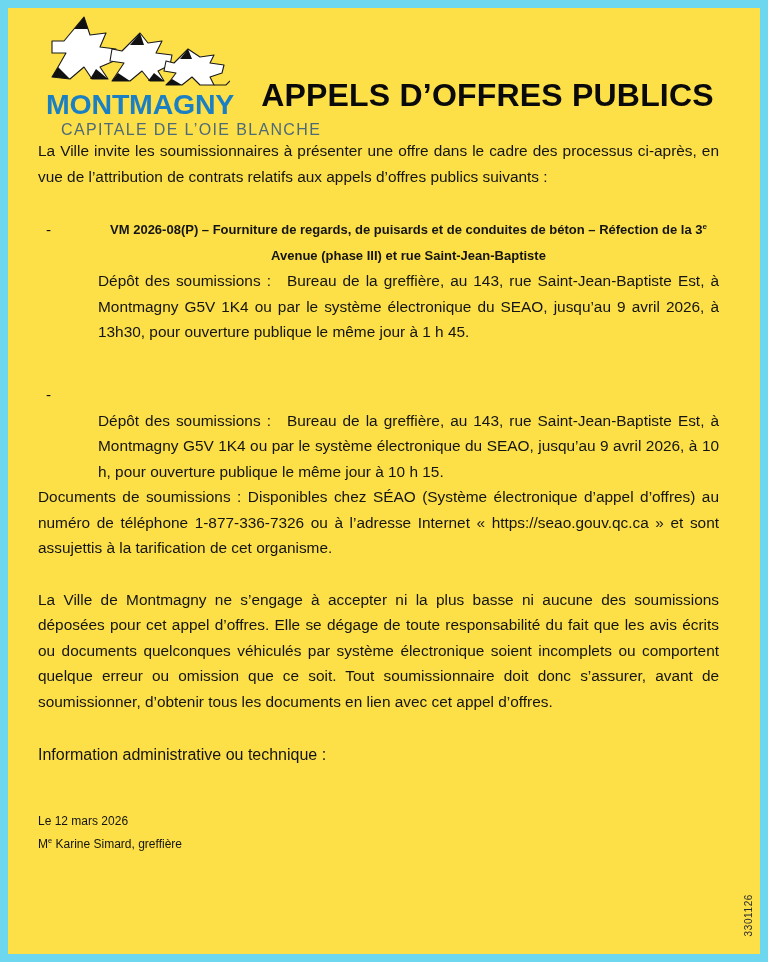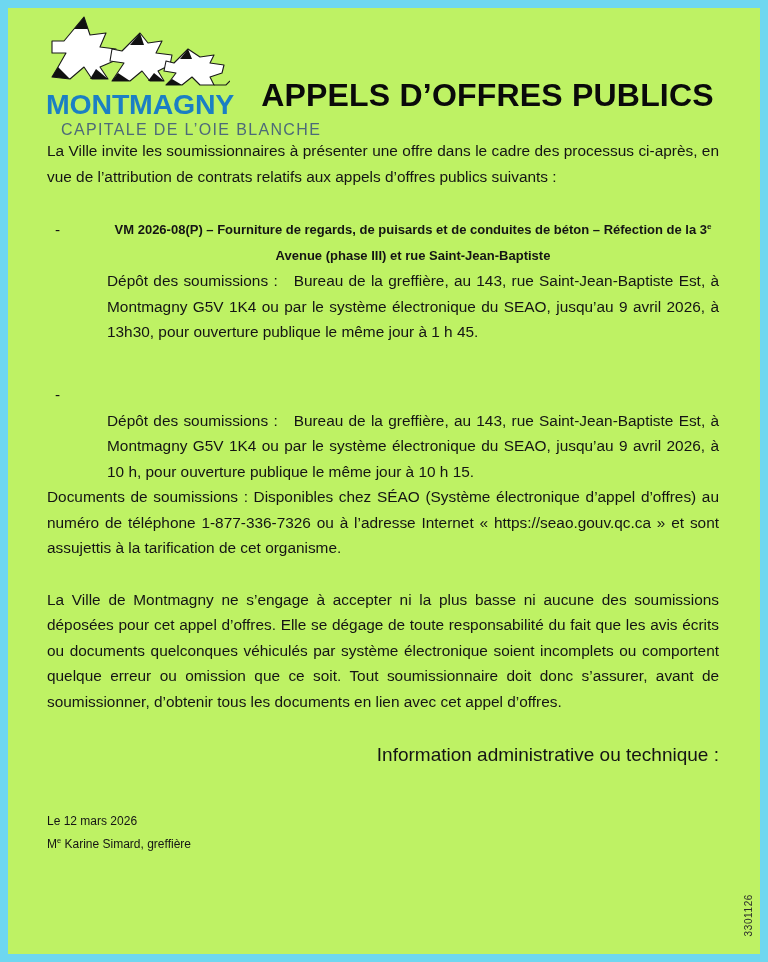--- a/index.html
+++ b/index.html
@@ -12,21 +12,21 @@
     background: #ffffff;
     font-family: "Liberation Sans", sans-serif;
     overflow: hidden;
   }
 
   #page {
     position: relative;
     box-sizing: border-box;
     width: 768px;
     height: 962px;
-    background: #bef264;
+    background: #fde047;
     border: 8px solid #6ed7f0;
     overflow: hidden;
   }
 
   #sheet {
     position: relative;
     box-sizing: border-box;
     width: 100%;
     height: 100%;
     padding: 0 41px 0 30px;
@@ -87,21 +87,20 @@
     color: #0a0a0a;
     padding-bottom: 24px;
     padding-left: 16px;
   }
 
   
   .body-text {
     color: #141414;
     font-size: 15.4px;
     line-height: 25.5px;
-    margin-left: 9px;
   }
 
   p.just {
     text-align: justify;
     text-justify: inter-word;
     margin: 0;
   }
 
   .intro {
     margin-top: 19px;
@@ -156,23 +155,22 @@
   }
   .block.disclaimer {
     margin-top: 26px;
   }
   .block.info {
     margin-top: 28px;
   }
 
   .info-line2 {
     margin: 0;
-    font-size: 19px;
-    line-height: 25.5px;
-    text-align: right;
+    font-size: 16px;
+    line-height: 25.5px;
   }
 
   .signature {
     margin-top: 42px;
   }
   .signature p {
     margin: 0;
     font-size: 12px;
     line-height: 23px;
   }

